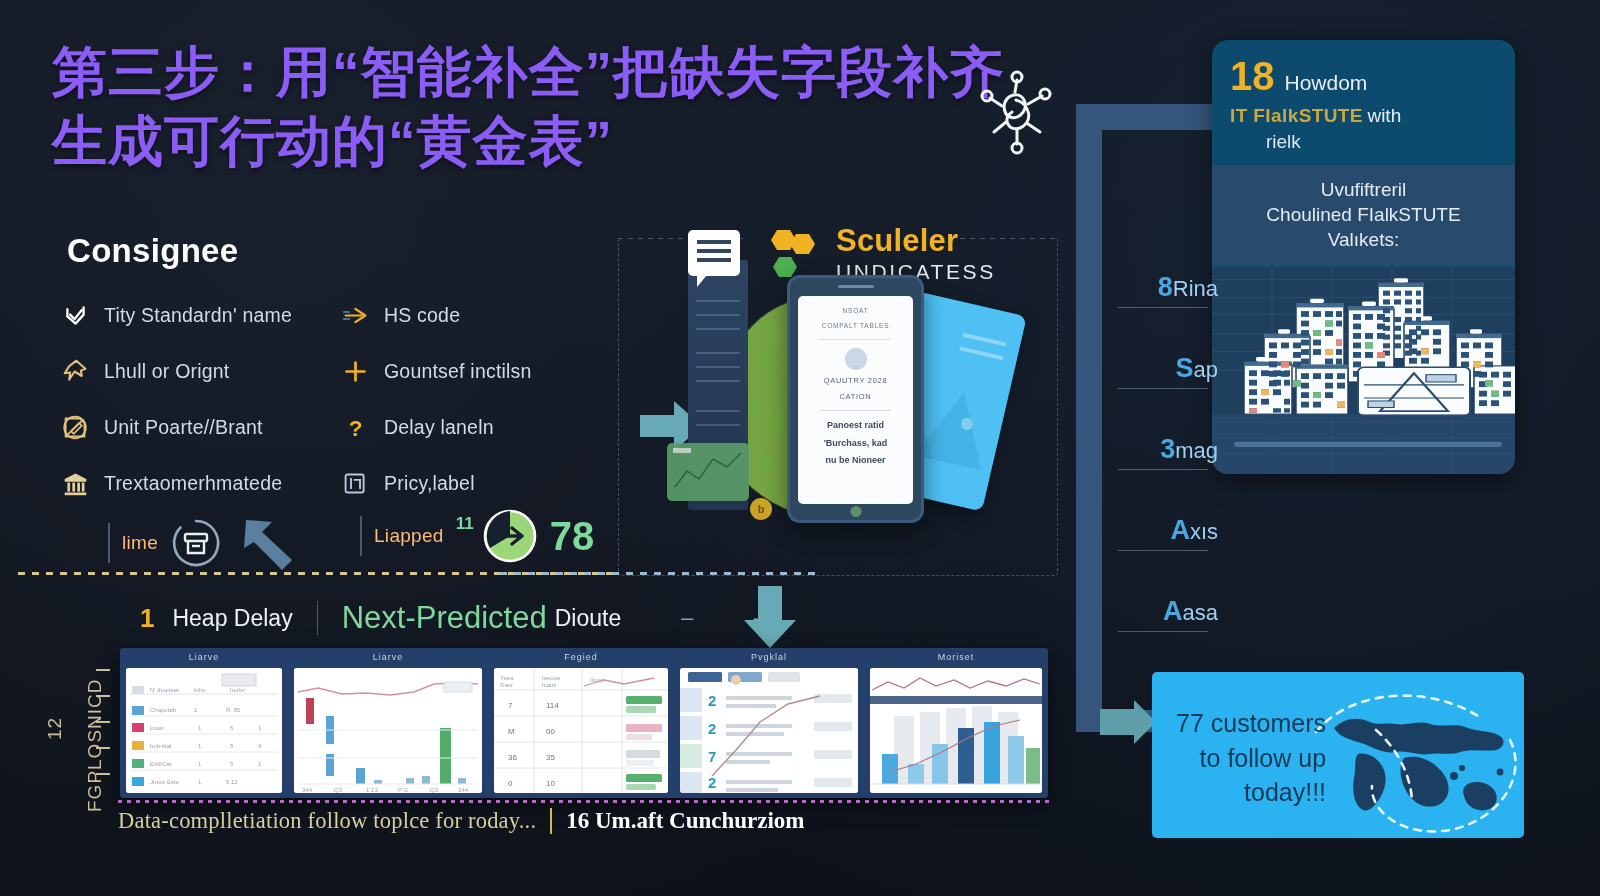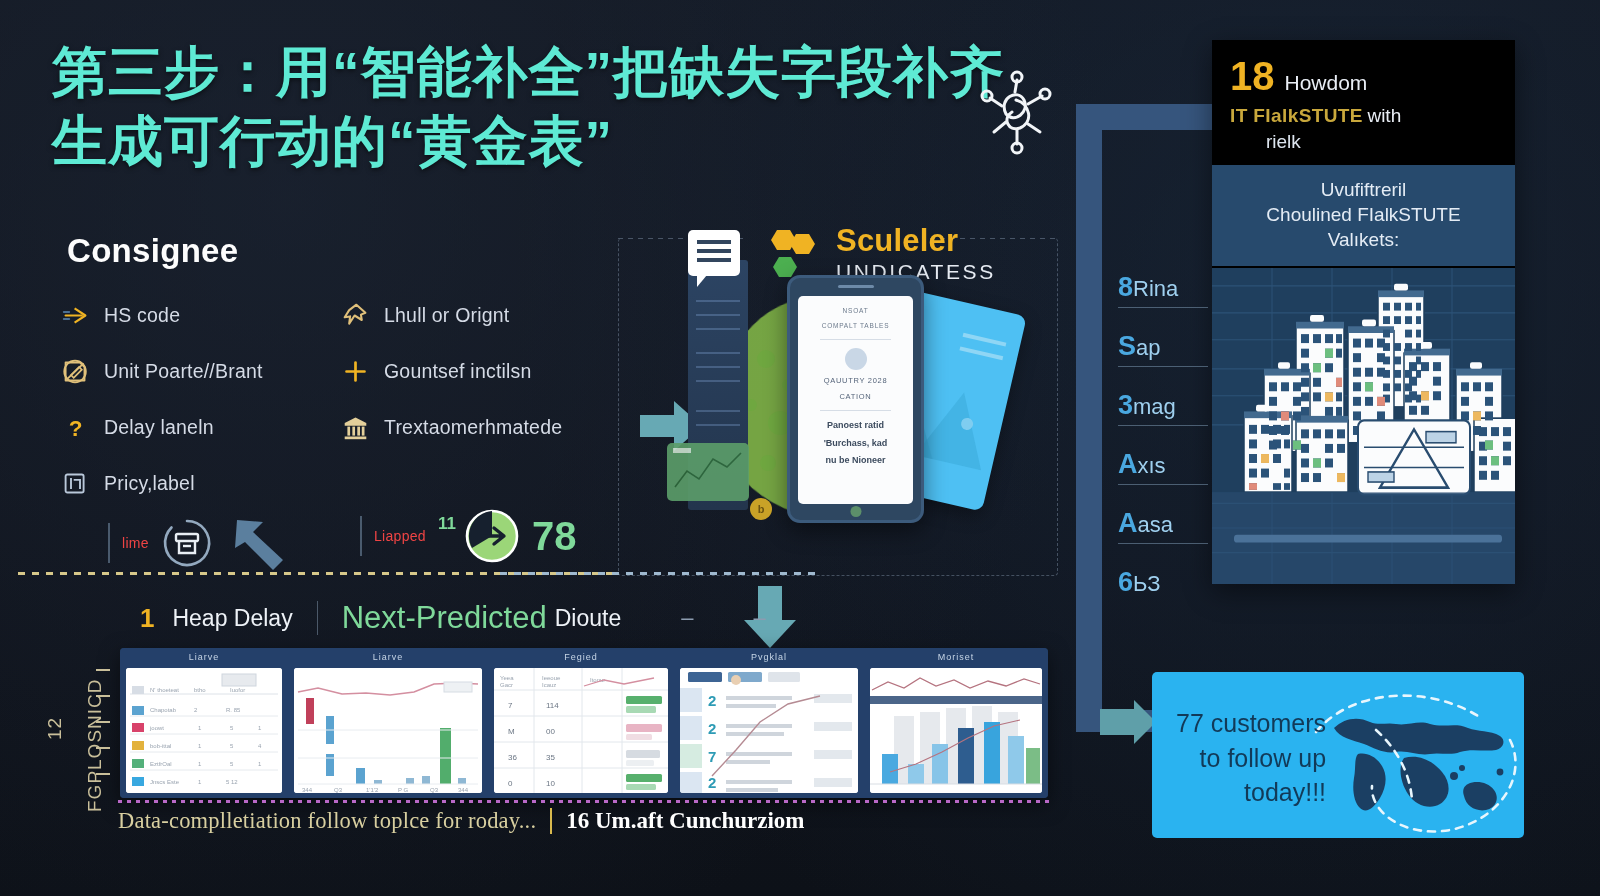--- a/index.html
+++ b/index.html
@@ -21,21 +21,21 @@
     position: absolute; inset: 0;
     background:
       radial-gradient(circle at 18% 22%, rgba(30,40,56,.55), rgba(0,0,0,0) 55%),
       radial-gradient(circle at 82% 30%, rgba(26,44,66,.5), rgba(0,0,0,0) 55%),
       linear-gradient(180deg, #131822 0%, #10141d 60%, #0d1118 100%);
   }
 
   
   .title-wrap { position: absolute; left: 52px; top: 38px; width: 950px; }
   .title-line {
-    color: #5eead4;
+    color: #8b5cf6;
     font-size: 55px;
     line-height: 1.26;
     font-weight: 700;
     letter-spacing: 1px;
     text-shadow: 0 2px 5px rgba(0,0,0,.55);
     white-space: nowrap;
   }
   .node-icon { position: absolute; left: 972px; top: 66px; width: 86px; height: 96px; }
 
   
@@ -123,21 +123,21 @@
   .phone .home { position:absolute; left:50%; bottom:3px; transform:translateX(-50%); width:11px; height:11px; border-radius:50%; background:#5c8f6a;}
   .coin { position:absolute; left:110px; top:243px; width:22px; height:22px; border-radius:50%;
     background:#c9a227; color:#6b5310; font-size:11px; font-weight:700; display:flex; align-items:center; justify-content:center;}
 
   .arr-in { position:absolute; left:640px; top:398px; width:62px; height:56px; }
 
   
   .kpi-row { position:absolute; left:108px; top:500px; width:520px; height:70px; }
   .kpi { position:absolute; display:flex; align-items:center; gap:12px; }
   .kpi .bar { width:2px; height:40px; background:rgba(140,170,200,.45); }
-  .kpi .cap { color:#ef4444; font-size:14px; letter-spacing:.3px; }
+  .kpi .cap { color:#fdba74; font-size:19px; letter-spacing:.3px; }
   .kpi .num { color:#7fd99a; font-size:40px; font-weight:700; }
   .kpi .sup { color:#7fd99a; font-size:17px; font-weight:700; position:relative; top:-12px; }
 
   
   .dotted-div {
     position:absolute; left:18px; top:572px; width:600px; height:3px;
     background-image: linear-gradient(90deg, #d7c88a 48%, transparent 48%);
     background-size: 14px 3px;
   }
   .dotted-div2 {
@@ -172,41 +172,41 @@
   .caption { position:absolute; left:118px; top:808px; width:980px; display:flex; align-items:center;font-family:Liberation Serif, serif; }
   .cap-a { color:#d8cfa0; font-size:22.5px; letter-spacing:.2px; }
   .cap-bar { width:2px; height:26px; background:#d8b94e; margin:0 14px; }
   .cap-b { color:#ffffff; font-size:23px; font-weight:700; }
 
   
   .vtext { position:absolute; transform-origin: 0 0; color:#c9bf9a; font-size:19px; letter-spacing:1px; }
 
   
   .rcard {
-    position:absolute; left:1212px; top:40px; width:303px; height:544px;
-    background:#000000; border-radius:0; overflow:hidden;
+    position:absolute; left:1212px; top:40px; width:303px; height:434px;
+    background:#0c4a6e; border-radius:16px; overflow:hidden;
     box-shadow: 0 8px 26px rgba(0,0,0,.45);
   }
   .rcard .hd { padding:16px 18px 12px; }
   .rcard .hd .l1 { display:flex; align-items:baseline; gap:10px; }
   .rcard .hd .big { color:#f0b323; font-size:40px; font-weight:700; line-height:1; }
   .rcard .hd .w { color:#e9eef5; font-size:21px; }
   .rcard .hd .l2 { margin-top:8px; line-height:1.3; }
   .rcard .hd .y { color:#c9a83c; font-size:19px; font-weight:700; letter-spacing:.4px;}
   .rcard .hd .w2 { color:#e9eef5; font-size:19px; }
   .rcard .hd .l3 { color:#dde5ef; font-size:19px; margin-top:2px; padding-left:36px;}
   .rcard .sub {
     background:#274a6d; padding:12px 10px 14px; text-align:center; color:#e4ecf5;
     font-size:19px; line-height:1.32;
   }
   .rcard .skyline { position:absolute; left:0; right:0; top:228px; bottom:0; background:#1f3f5e; }
 
   
   .rlist { position:absolute; left:1118px; top:272px; width:100px; }
-  .rlist .it { margin-bottom:23px; }
+  .rlist .it { margin-bottom:45px;text-align:right; }
   .rlist .it .t { color:#9fd0ef; font-size:22px; white-space:nowrap; }
   .rlist .it .t b { color:#4aa8e0; font-size:27px; font-weight:700; }
   .rlist .it .u { margin-top:4px; width:90px; height:1px; background:rgba(160,195,225,.4); }
 
   
   .callout {
     position:absolute; left:1152px; top:672px; width:372px; height:166px;
     background:#2ab3f0; border-radius:5px; overflow:hidden;
   }
   .callout .ctx {
@@ -260,60 +260,69 @@
       <circle cx="15" cy="30" r="5"></circle>
       <circle cx="73" cy="28" r="5"></circle>
       <circle cx="45" cy="82" r="5"></circle>
     </g>
   </svg>
 
   <div class="features">
     <h2>Consignee</h2>
     <div class="feat-grid">
 
+      <div class="feat">
+        <span class="ic">
+          <svg viewBox="0 0 30 30" width="27" height="27">
+              <path d="M6 8 L6 16 L15 24 L24 14 L24 6" fill="none" stroke="#ffffff" stroke-width="2.6" stroke-linecap="round" stroke-linejoin="round"></path>
+              <path d="M9 14 L14 19 L22 9" fill="none" stroke="#ffffff" stroke-width="2.6" stroke-linecap="round" stroke-linejoin="round"></path>
+            </svg>
+        </span>
+        <span class="lb">Tity Standardn' name</span>
+      </div>
 
       <div class="feat">
         <span class="ic">
           <svg viewBox="0 0 30 30" width="27" height="27">
               <path d="M4 15 L22 15" stroke="#f0b323" stroke-width="2.4" stroke-linecap="round"></path>
               <path d="M14 7 L26 15 L14 23" fill="none" stroke="#f0b323" stroke-width="2.4" stroke-linejoin="round"></path>
               <path d="M2 11 L8 11 M2 19 L8 19" stroke="#4a6f95" stroke-width="2.2" stroke-linecap="round"></path>
             </svg>
         </span>
         <span class="lb">HS code</span>
       </div>
 
       <div class="feat">
         <span class="ic">
           <svg viewBox="0 0 30 30" width="27" height="27">
               <path d="M16 3 L26 12 L21 14 L22 20 L14 15 L8 24 L9 16 L3 17 L8 9 Z" fill="none" stroke="#e0c07a" stroke-width="2.3" stroke-linejoin="round"></path>
             </svg>
         </span>
         <span class="lb">Lhull or Orignt</span>
+      </div>
+
+      <div class="feat">
+        <span class="ic">
+          <svg viewBox="0 0 30 30" width="27" height="27">
+              <path d="M15 5 L15 25 M5 15 L25 15" stroke="#f0b323" stroke-width="3" stroke-linecap="round"></path>
+            </svg>
+        </span>
+        <span class="lb">Gountsef inctilsn</span>
       </div>
 
       <div class="feat">
         <span class="ic">
           <svg viewBox="0 0 30 30" width="27" height="27">
               <path d="M4 5 L20 5 L25 10 L25 25 L4 25 Z" fill="none" stroke="#e0c07a" stroke-width="2.1" stroke-linejoin="round"></path>
               <path d="M10 19 L19 10 L22 13 L13 22 Z" fill="none" stroke="#e0c07a" stroke-width="1.9"></path>
               <circle cx="14.5" cy="15" r="12" fill="none" stroke="#e0c07a" stroke-width="2"></circle>
               <line x1="5" y1="24" x2="24" y2="6" stroke="#e0c07a" stroke-width="2"></line>
             </svg>
         </span>
         <span class="lb">Unit Poarte//Brant</span>
-      </div>
-
-      <div class="feat">
-        <span class="ic">
-          <svg viewBox="0 0 30 30" width="27" height="27">
-              <path d="M15 5 L15 25 M5 15 L25 15" stroke="#f0b323" stroke-width="3" stroke-linecap="round"></path>
-            </svg>
-        </span>
-        <span class="lb">Gountsef inctilsn</span>
       </div>
 
       <div class="feat">
         <span class="ic">
           <svg viewBox="0 0 30 30" width="27" height="27">
               <text x="15" y="24" font-size="25" font-weight="700" text-anchor="middle" fill="#f0b323" font-family="Liberation Sans, sans-serif">?</text>
             </svg>
         </span>
         <span class="lb">Delay laneln</span>
       </div>

